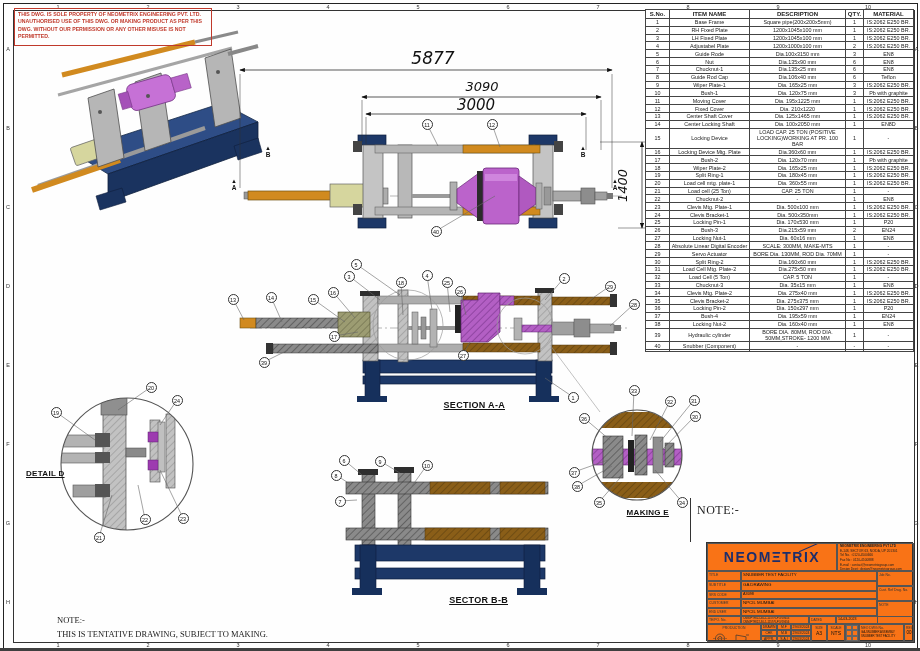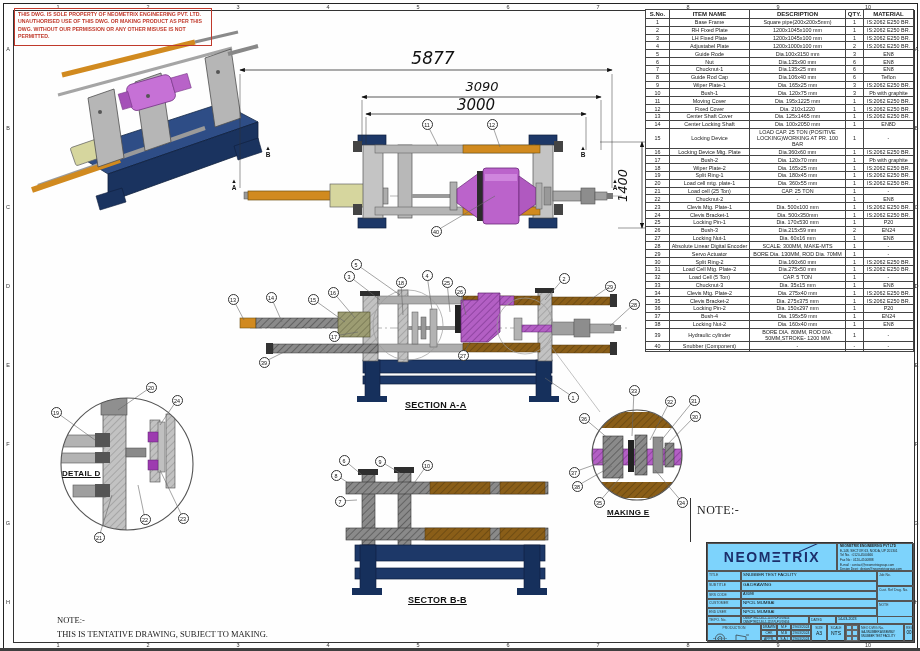--- a/index.html
+++ b/index.html
@@ -18,39 +18,39 @@
   
   .dim{position:absolute;font-family:"DejaVu Sans",sans-serif;font-style:italic;color:#111;
        text-align:center;}
   
   .balloon{position:absolute;width:11px;height:11px;border:0.8px solid #333;border-radius:50%;
            background:#fff;font-size:5.4px;line-height:11px;text-align:center;color:#111;
            box-sizing:border-box;z-index:6;}
   .smark{position:absolute;width:14px;text-align:center;z-index:6;color:#111;}
   .smark .tri{display:block;font-size:6px;line-height:5px;}
   .smark .ltr{display:block;font-size:6.5px;font-weight:bold;line-height:7px;}
-  .view-label{position:absolute;font-size:9px;font-weight:bold;color:#111;text-align:left;
+  .view-label{position:absolute;font-size:9px;font-weight:bold;color:#111;text-align:right;
               text-decoration:underline;letter-spacing:0.3px;z-index:6;}
   
   #bom{left:645px;top:9px;width:268px;z-index:5;}
   #bom table{border-collapse:collapse;table-layout:fixed;width:268px;background:#fff;}
   #bom th{font-size:6px;font-weight:bold;border:0.7px solid #444;padding:1px 0;}
   #bom td{font-size:5.4px;line-height:1.12;border:0.7px solid #444;padding:0.4px 1px;
           text-align:center;word-wrap:break-word;}
   
   .serif{font-family:"Liberation Serif",serif;}
   #note-right-title{left:697px;top:503px;font-size:12px;letter-spacing:0.5px;}
   #note-right-item{left:697px;top:522px;font-size:12.5px;letter-spacing:0.4px;}
   #note-left-title{left:57px;top:615px;font-size:8.5px;}
   #note-left-text{left:57px;top:629px;font-size:8.5px;}
   
   .panel-line{position:absolute;background:#333;}
   
   #title-block{left:706px;top:542px;width:207px;height:99px;border:0.9px solid #333;
-               box-sizing:border-box;background:#7dd3fc;z-index:7;}
+               box-sizing:border-box;background:#f97316;z-index:7;}
   .tb-cell{position:absolute;border:0.5px solid #555;box-sizing:border-box;overflow:hidden;}
   .tb-label{font-size:3.4px;color:#333;padding:0.5px 1px;display:block;}
   .tb-value{font-size:4.4px;color:#111;padding:0 1px;display:block;}
   #logo-cell{display:flex;align-items:center;justify-content:center;}
   #logo-text{font-size:14px;font-weight:bold;color:#1c2e6b;letter-spacing:1.5px;
              position:relative;}
   #logo-text::after{content:"";position:absolute;right:-4px;top:-3px;width:26px;height:1.2px;
                     background:#1c2e6b;transform:rotate(-24deg);}
   #company-info div{font-size:3.2px;line-height:1.45;color:#222;padding-left:2px;}
   .sign-row{position:absolute;display:flex;}
@@ -682,21 +682,21 @@
     </table>
   </div>
 
   <div class="dim" style="left:400px;top:48px;width:66px;font-size:17px;z-index:5">5877</div>
   <div class="dim" style="left:456px;top:79px;width:52px;font-size:13px;z-index:5">3090</div>
   <div class="dim" style="left:450px;top:96px;width:52px;font-size:15px;z-index:5">3000</div>
   <div class="dim" style="left:602px;top:178px;width:40px;font-size:13px;transform:rotate(-90deg);z-index:5">1400</div>
 
   <div class="view-label" style="left:405px;top:400px;width:100px;">SECTION A-A</div>
   <div class="view-label" style="left:408px;top:595px;width:100px;">SECTOR B-B</div>
-  <div class="view-label" style="left:26px;top:469px;width:62px;font-size:8px;text-align:left;margin-left:36px;">DETAIL D</div>
+  <div class="view-label" style="left:26px;top:469px;width:62px;font-size:8px;text-align:left;">DETAIL D</div>
   <div class="view-label" style="left:607px;top:508px;width:62px;font-size:8px;">MAKING E</div>
 
   <div class="panel-line" style="left:690px;top:498px;width:0.8px;height:44px;"></div>
   <div class="abs serif" id="note-right-title">NOTE:-</div>
   <div class="abs serif" id="note-left-title">NOTE:-</div>
   <div class="abs serif" id="note-left-text">THIS IS TENTATIVE DRAWING, SUBJECT TO MAKING.</div>
 
   <div id="overlay">
       <div class="balloon" style="left: 421.5px; top: 118.5px;">11</div>
       <div class="balloon" style="left: 486.5px; top: 118.5px;">12</div>

